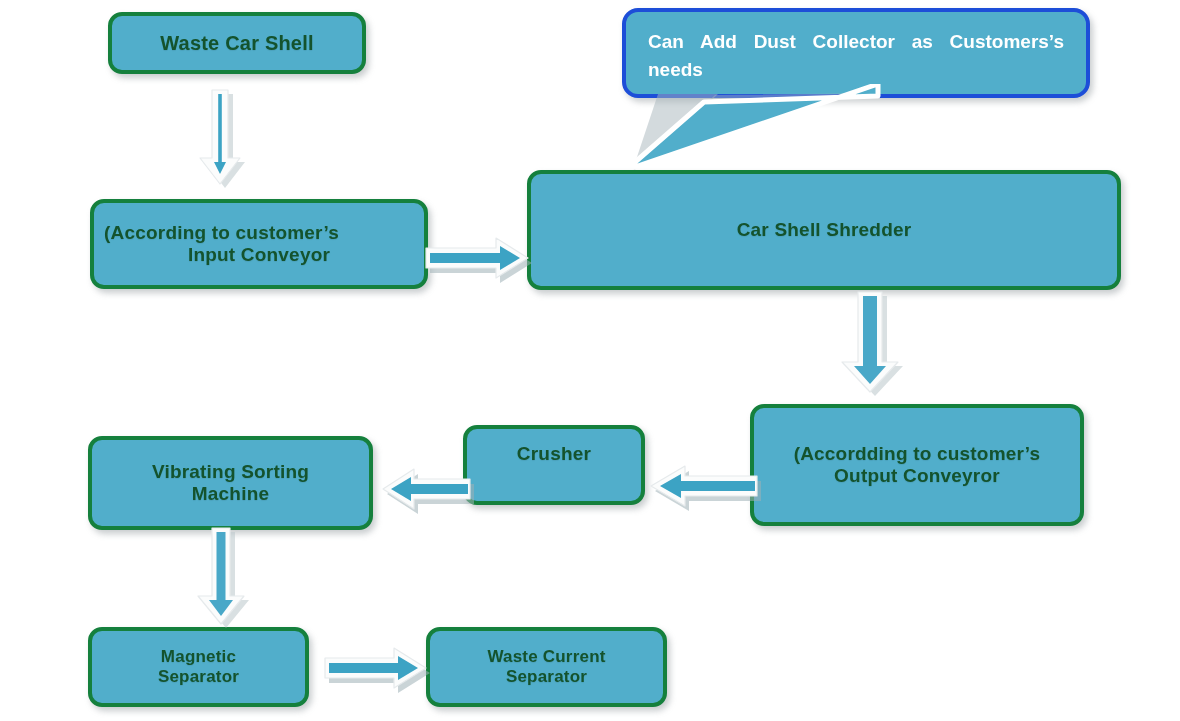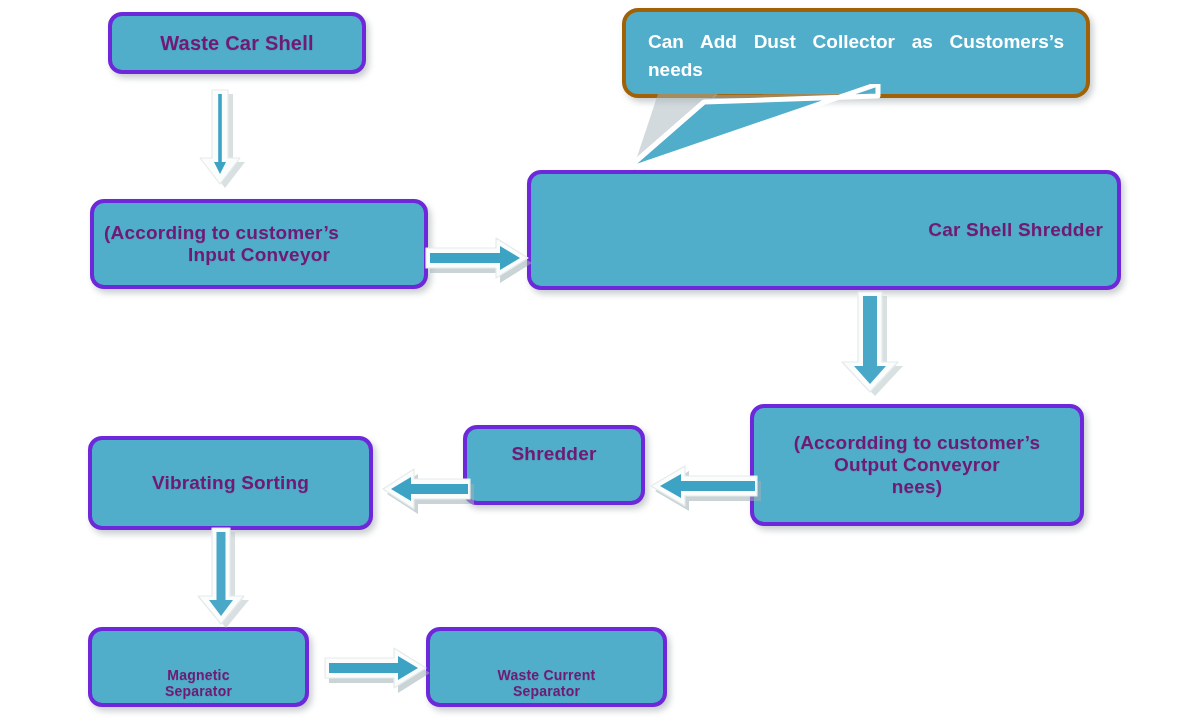--- a/index.html
+++ b/index.html
@@ -17,24 +17,24 @@
     height: 721px;
     background: #ffffff;
     overflow: hidden;
   }
 
   
   .node {
     position: absolute;
     box-sizing: border-box;
     background: #51aecb;
-    border: 4px solid #6d28d9;
+    border: 4px solid #15803d;
     border-radius: 14px;
     box-shadow: 3px 4px 6px rgba(120,130,135,0.40);
-    color: #701a75;
+    color: #14532d;
     font-weight: bold;
     letter-spacing: .2px;
     display: flex;
     flex-direction: column;
     justify-content: center;
     align-items: center;
     text-align: center;
     padding: 4px 10px;
     text-shadow: 0 1px 1px rgba(0,0,0,0.08);
   }
@@ -43,21 +43,21 @@
   .node.align-top { justify-content: flex-start; padding-top: 10px; }
   .node.align-left { text-align: left; align-items: stretch; }
   .node.align-left .line { text-align: left; }
   .node.justify .line.j { text-align: justify; text-align-last: justify; }
 
   
   .bubble {
     position: absolute;
     box-sizing: border-box;
     background: #51aecb;
-    border: 4px solid #a16207;
+    border: 4px solid #1d4ed8;
     border-radius: 16px;
     box-shadow: 3px 4px 6px rgba(120,130,135,0.40);
     color: #ffffff;
     font-weight: bold;
     padding: 16px 22px 10px 22px;
     line-height: 1.45;
     text-align: left;
   }
   .bubble .j {
     text-align: justify;
@@ -68,21 +68,21 @@
     position: absolute;
     pointer-events: none;
   }
 
   
   .arrow { position: absolute; }
 
   
   .t20 { font-size: 20px; }
   .t19 { font-size: 19px; }
-  .t18 { font-size: 14px; justify-content: flex-end; }
+  .t18 { font-size: 17px; }
 </style>
 </head>
 <body>
 
 <div id="canvas">
 
   <div class="node t20" style="left:108px; top:12px; width:258px; height:62px;">
     <span class="line">Waste Car Shell</span>
   </div>
 
@@ -100,35 +100,35 @@
       </g>
     </svg>
   </div>
 
   <div class="node align-left t19" style="left:90px; top:199px; width:338px; height:90px;">
     <span class="line" style="text-align:left; white-space:nowrap;">(According to customer’s</span>
     <span class="line" style="text-align:center;">Input Conveyor</span>
   </div>
 
   <div class="node align-left justify t19" style="left:527px; top:170px; width:594px; height:120px; padding:6px 14px;">
-    <span class="line" style="text-align:right;">Car Shell Shredder</span>
+    <span class="line" style="text-align:center;">Car Shell Shredder</span>
   </div>
 
   <div class="node t19" style="left:750px; top:404px; width:334px; height:122px;">
     <span class="line">(Accordding to customer’s</span>
     <span class="line">Output Conveyror</span>
-    <span class="line">nees)</span>
   </div>
 
   <div class="node align-top t19" style="left:463px; top:425px; width:182px; height:80px; padding-top:14px;">
-    <span class="line">Shredder</span>
+    <span class="line">Crusher</span>
   </div>
 
   <div class="node t19" style="left:88px; top:436px; width:285px; height:94px;">
     <span class="line">Vibrating Sorting</span>
+    <span class="line">Machine</span>
   </div>
 
   <div class="node t18" style="left:88px; top:627px; width:221px; height:80px;">
     <span class="line">Magnetic</span>
     <span class="line">Separator</span>
   </div>
 
   <div class="node t18" style="left:426px; top:627px; width:241px; height:80px;">
     <span class="line">Waste Current</span>
     <span class="line">Separator</span>

